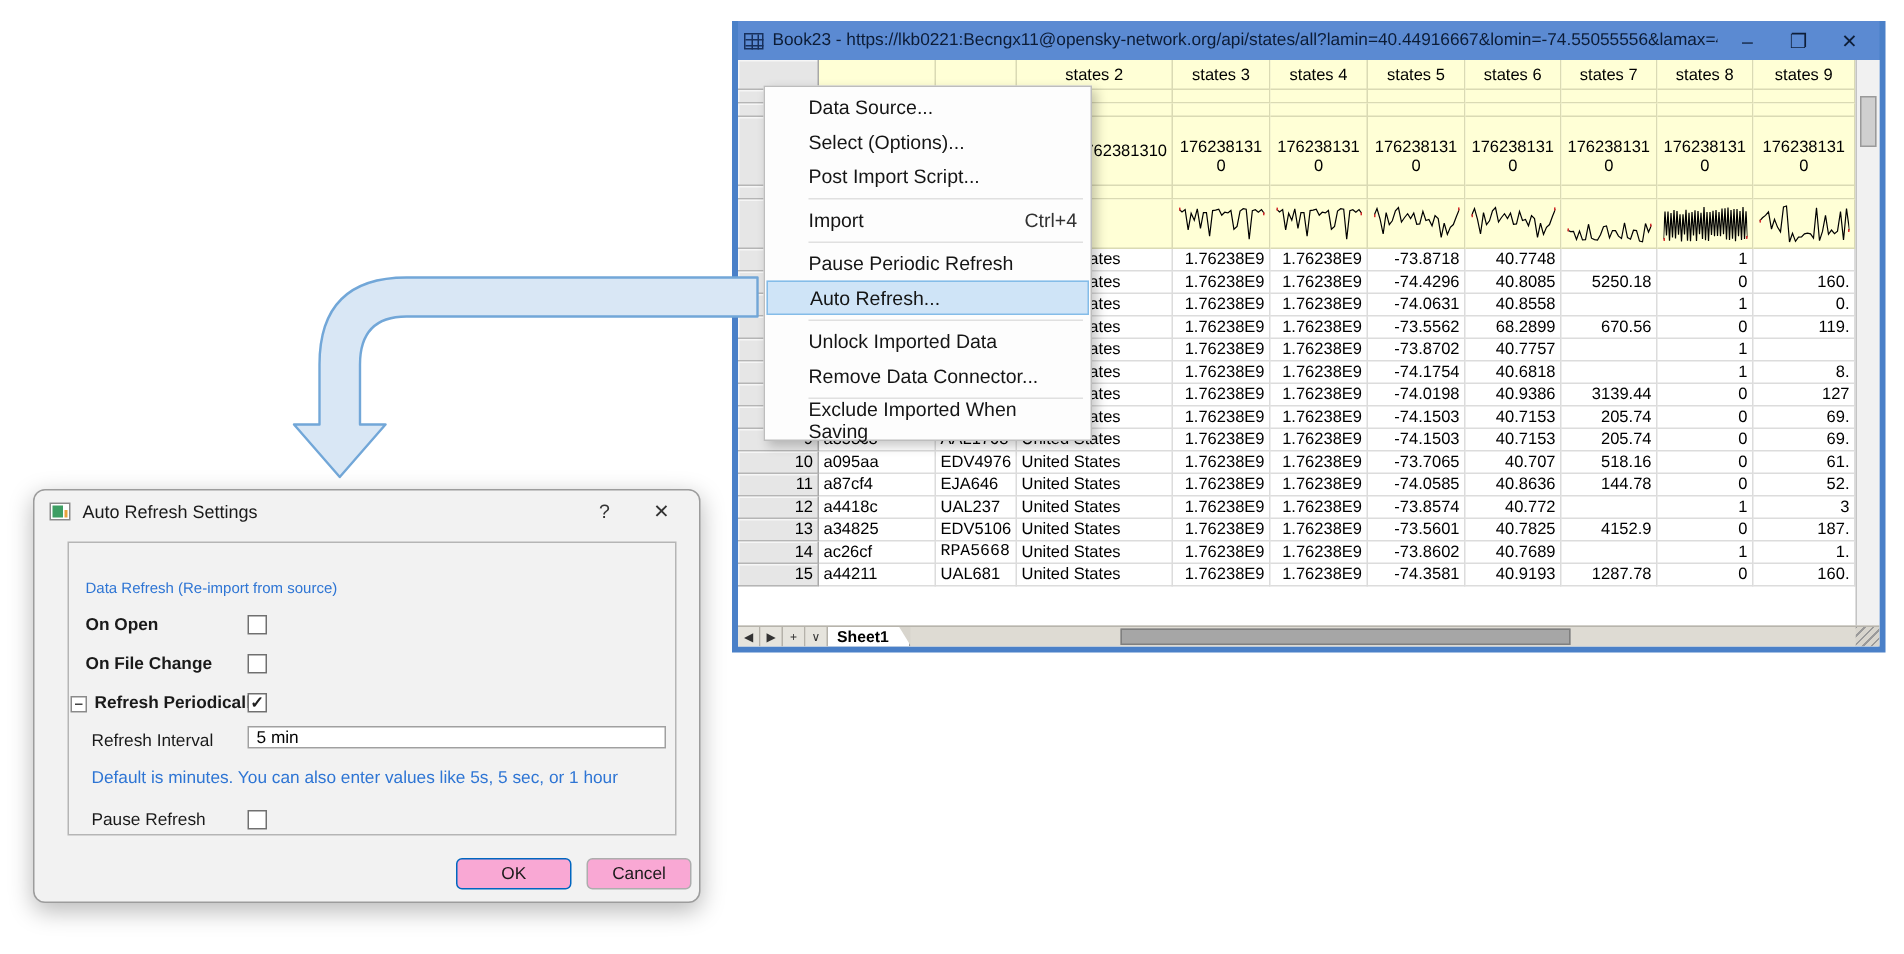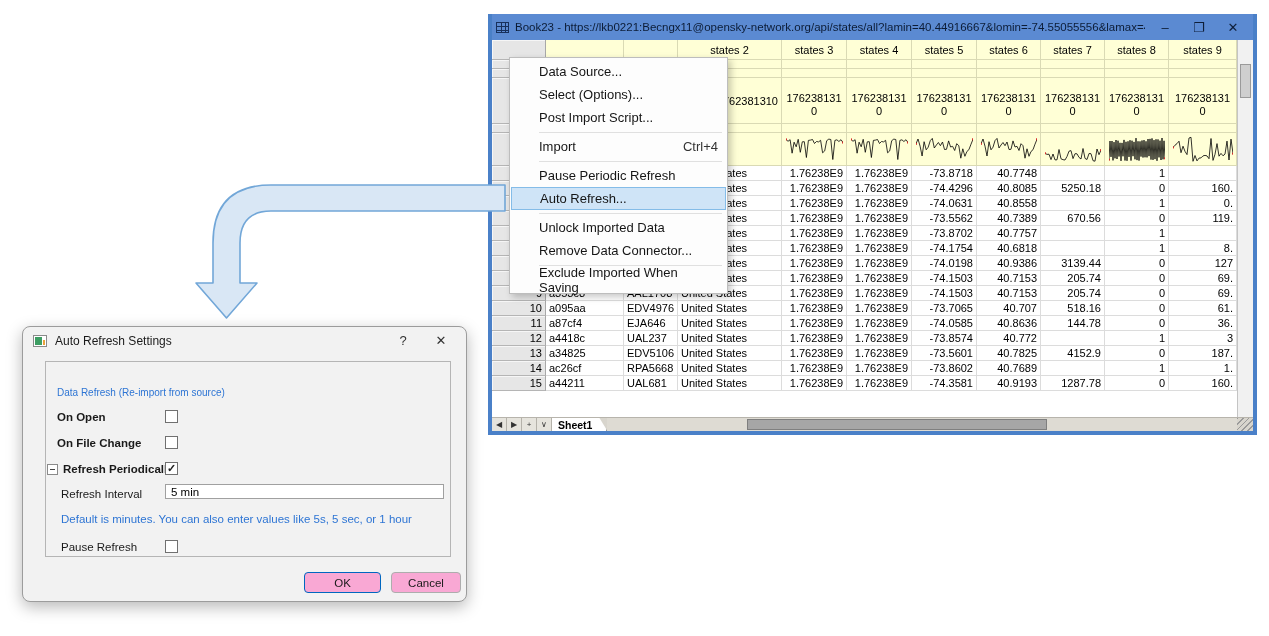--- a/index.html
+++ b/index.html
@@ -292,21 +292,21 @@
             <div class="c ar" style="width: 68px;">0.</div>
           </div>
           <div class="r " style="height: 15px;">
             <div class="c rh ar" style="width: 54px;">4</div>
             <div class="c al" style="width: 78px;"></div>
             <div class="c al" style="width: 54px;"></div>
             <div class="c al" style="width: 104px;">United States</div>
             <div class="c ar" style="width: 65px;">1.76238E9</div>
             <div class="c ar" style="width: 65px;">1.76238E9</div>
             <div class="c ar" style="width: 65px;">-73.5562</div>
-            <div class="c ar" style="width: 64px;">40.7389</div>
+            <div class="c ar" style="width: 64px;">68.2899</div>
             <div class="c ar" style="width: 64px;">670.56</div>
             <div class="c ar" style="width: 64px;">0</div>
             <div class="c ar" style="width: 68px;">119.</div>
           </div>
           <div class="r " style="height: 15px;">
             <div class="c rh ar" style="width: 54px;">5</div>
             <div class="c al" style="width: 78px;"></div>
             <div class="c al" style="width: 54px;"></div>
             <div class="c al" style="width: 104px;">United States</div>
             <div class="c ar" style="width: 65px;">1.76238E9</div>
@@ -386,21 +386,21 @@
             <div class="c rh ar" style="width: 54px;">11</div>
             <div class="c al" style="width: 78px;">a87cf4</div>
             <div class="c al" style="width: 54px;">EJA646</div>
             <div class="c al" style="width: 104px;">United States</div>
             <div class="c ar" style="width: 65px;">1.76238E9</div>
             <div class="c ar" style="width: 65px;">1.76238E9</div>
             <div class="c ar" style="width: 65px;">-74.0585</div>
             <div class="c ar" style="width: 64px;">40.8636</div>
             <div class="c ar" style="width: 64px;">144.78</div>
             <div class="c ar" style="width: 64px;">0</div>
-            <div class="c ar" style="width: 68px;">36.</div>
+            <div class="c ar" style="width: 68px;">52.</div>
           </div>
           <div class="r " style="height: 15px;">
             <div class="c rh ar" style="width: 54px;">12</div>
             <div class="c al" style="width: 78px;">a4418c</div>
             <div class="c al" style="width: 54px;">UAL237</div>
             <div class="c al" style="width: 104px;">United States</div>
             <div class="c ar" style="width: 65px;">1.76238E9</div>
             <div class="c ar" style="width: 65px;">1.76238E9</div>
             <div class="c ar" style="width: 65px;">-73.8574</div>
             <div class="c ar" style="width: 64px;">40.772</div>
@@ -417,21 +417,21 @@
             <div class="c ar" style="width: 65px;">1.76238E9</div>
             <div class="c ar" style="width: 65px;">-73.5601</div>
             <div class="c ar" style="width: 64px;">40.7825</div>
             <div class="c ar" style="width: 64px;">4152.9</div>
             <div class="c ar" style="width: 64px;">0</div>
             <div class="c ar" style="width: 68px;">187.</div>
           </div>
           <div class="r " style="height: 15px;">
             <div class="c rh ar" style="width: 54px;">14</div>
             <div class="c al" style="width: 78px;">ac26cf</div>
-            <div class="c al" style="width: 54px;">RPA5668</div>
+            <div class="c al" style="width: 54px; font-family: Liberation Mono, monospace;">RPA5668</div>
             <div class="c al" style="width: 104px;">United States</div>
             <div class="c ar" style="width: 65px;">1.76238E9</div>
             <div class="c ar" style="width: 65px;">1.76238E9</div>
             <div class="c ar" style="width: 65px;">-73.8602</div>
             <div class="c ar" style="width: 64px;">40.7689</div>
             <div class="c ar" style="width: 64px;"></div>
             <div class="c ar" style="width: 64px;">1</div>
             <div class="c ar" style="width: 68px;">1.</div>
           </div>
           <div class="r " style="height: 15px;">

